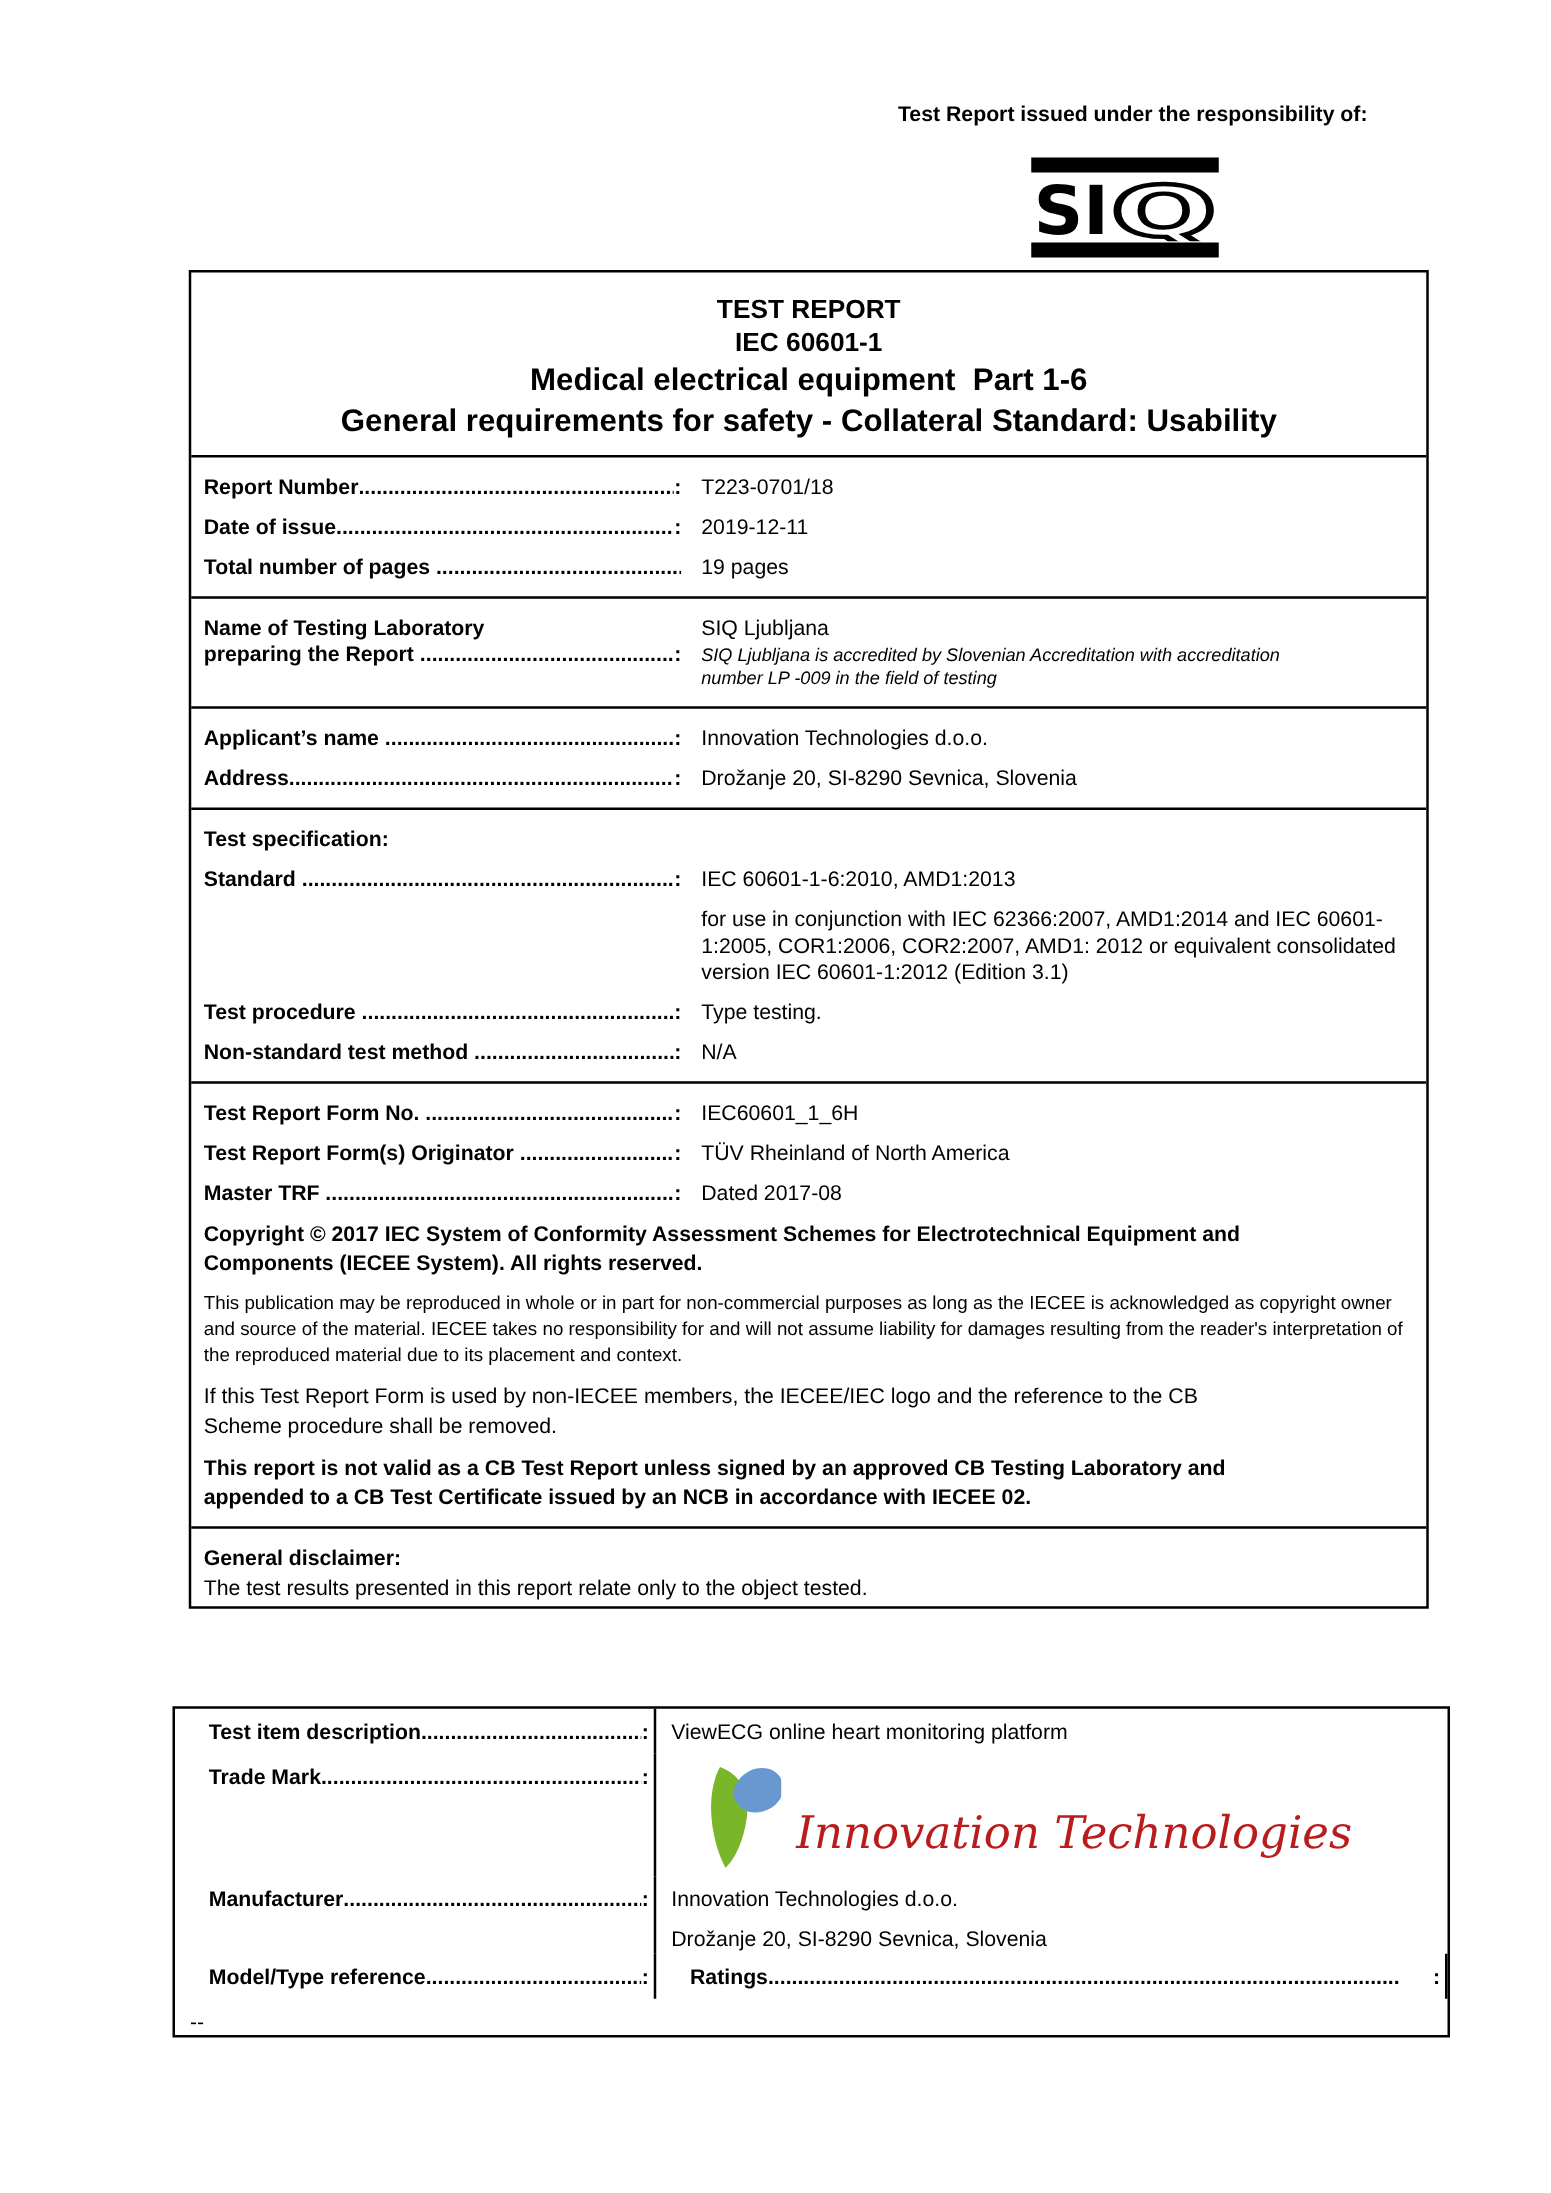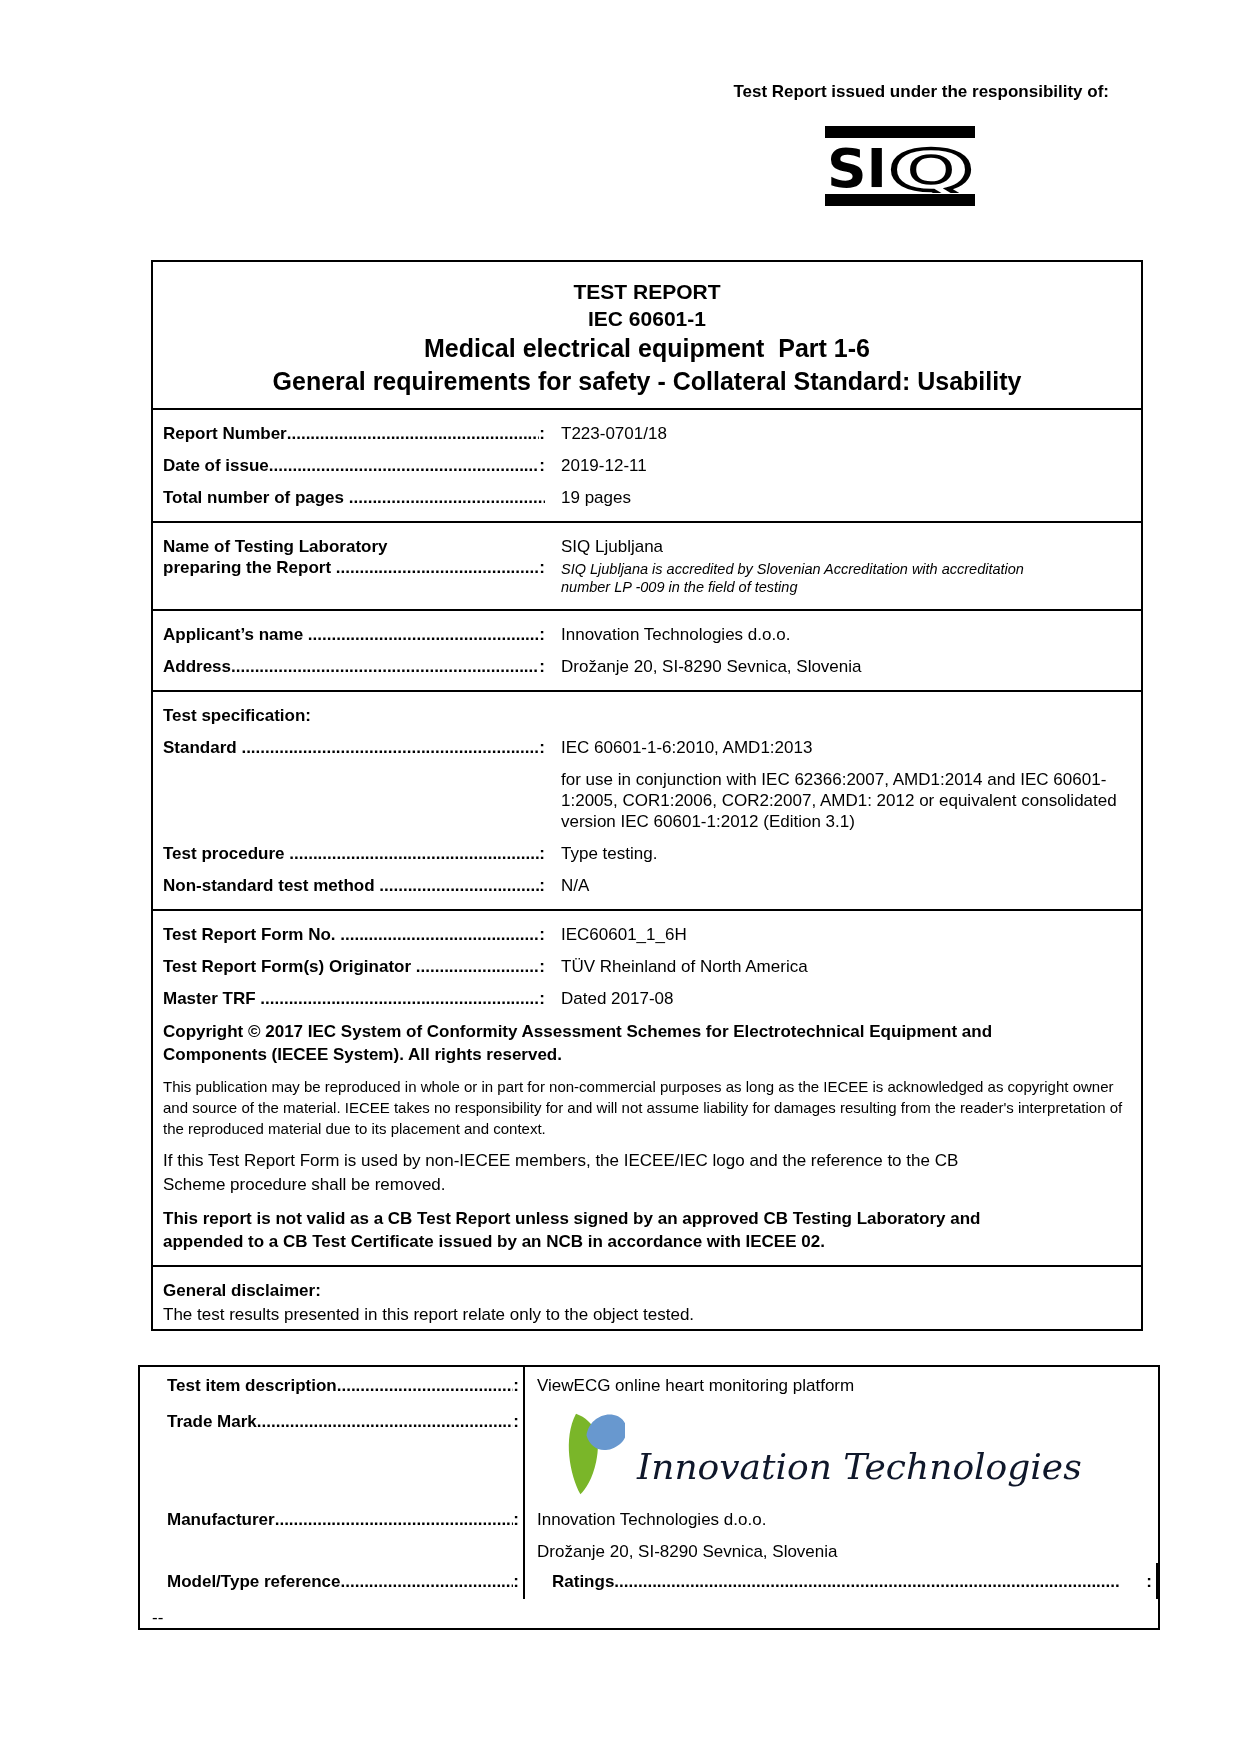--- a/index.html
+++ b/index.html
@@ -2,30 +2,30 @@
 <html><head>
 <meta charset="utf-8">
 <style>
   html,body { margin:0; padding:0; background:#ffffff; }
   .page {
     position:relative; width:1241px; height:1754px; background:#fff;
     font-family:"Liberation Sans", sans-serif; color:#000;
     overflow:hidden;
   }
   .hdr-note {
-    position:absolute; top:82px; right:132px;
+    position:absolute; top:82px; right:147px;
     font-size:17px; font-weight:bold;
   }
   
   .siq { position:absolute; left:825px; top:126px; width:150px; }
   .siq-bar { height:12px; background:#000; }
   .siq-letters { display:block; margin:1px 0; }
 
   
-  .main-box { position:absolute; left:151px; top:216px; width:988px; border:2px solid #000;margin-top:44px; }
+  .main-box { position:absolute; left:151px; top:216px; width:988px; border:2px solid #000; }
   .sec { border-top:2px solid #000; padding:2px 10px; }
   .sec.first { border-top:none; }
   .title-sec { text-align:center; padding:16px 10px 10px; }
   .t1 { font-size:21px; font-weight:bold; line-height:27px; white-space:pre; }
   .t2 { font-size:25px; font-weight:bold; line-height:33px; white-space:pre; }
 
   .frow { display:flex; align-items:flex-start; margin:11px 0; font-size:17px; line-height:21px; }
   .lbl { display:flex; width:382px; flex:none; font-weight:bold; overflow:hidden; }
   .lbl .t { white-space:pre; }
   .dots { flex:1 1 0; min-width:0; overflow:hidden; white-space:nowrap; }
@@ -231,21 +231,21 @@
     <div class="it-l">
         <span class="t">Trade Mark</span>
         <span class="dots">...........................................................................................................</span>
         <span class="colon">:</span>
       </div>
     <div class="it-r logo-cell">
       <svg width="70" height="88" viewBox="0 0 80 100">
         <path d="M24,5 C46,13 53,33 47,60 C43,79 35,92 29,97 C17,75 9,33 24,5 Z" fill="#7ab629"></path>
         <path d="M36,30 C38,12 57,1 72,8 C87,16 85,38 65,45 C51,50 40,43 36,30 Z" fill="#6898cf"></path>
       </svg>
-      <div class="brand-text" style="color:#0f172a;">Innovation Technologies</div>
+      <div class="brand-text" style="color:#b91c1c;">Innovation Technologies</div>
     </div>
 
     <div class="it-l">
         <span class="t">Manufacturer </span>
         <span class="dots">...........................................................................................................</span>
         <span class="colon">:</span>
       </div>
     <div class="it-r">
       <div>Innovation Technologies d.o.o.</div>
       <div class="mline2">Drožanje 20, SI-8290 Sevnica, Slovenia</div>

